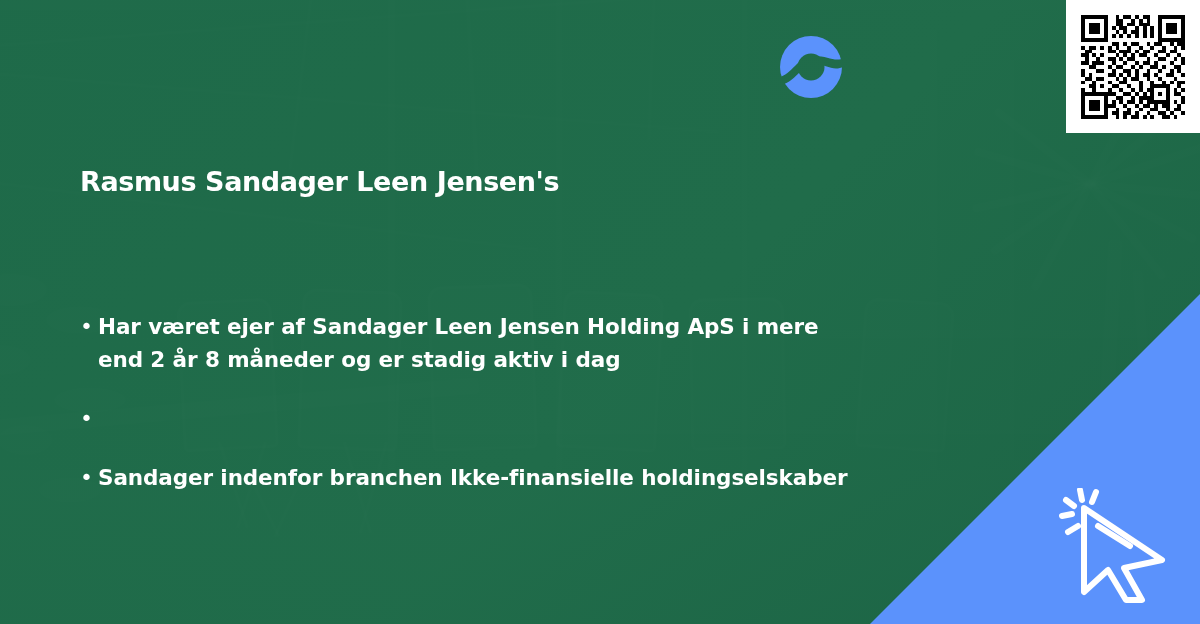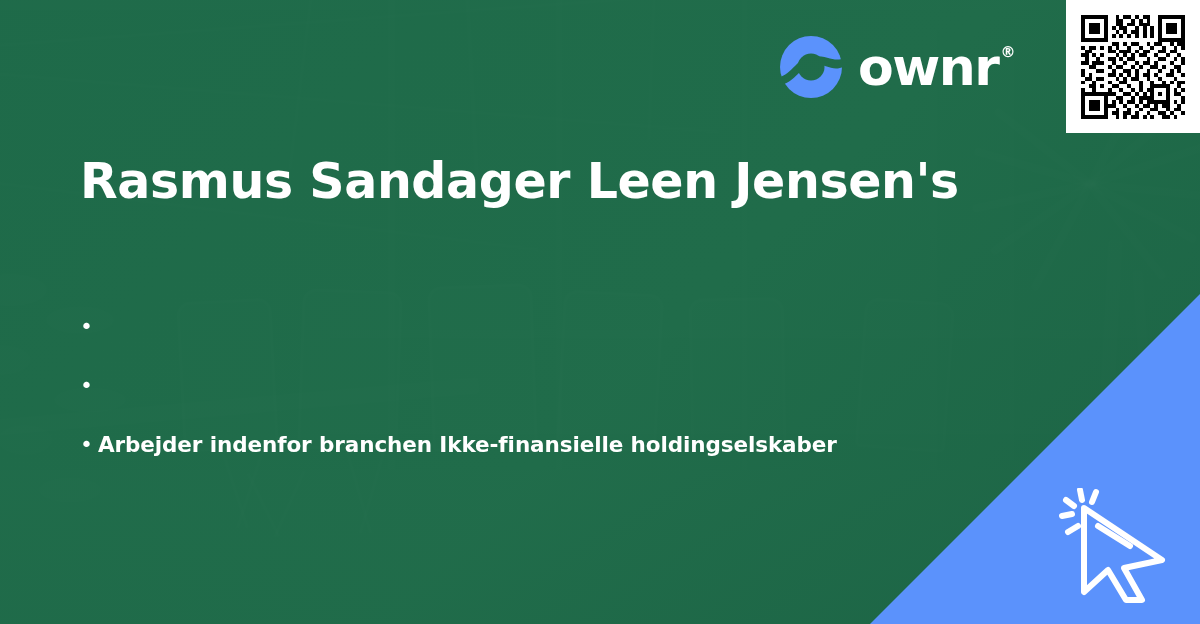--- a/index.html
+++ b/index.html
@@ -150,21 +150,21 @@
   }
 
   
   .headline {
     position:absolute;
     left:80px; top:157px;
     width:860px;
     color:#ffffff;
   }
   .headline .line1 {
-    font-size:49px;
+    font-size:27px;
     line-height:50px;
     font-weight:bold;
     letter-spacing:-0.4px;
     white-space:nowrap;
   }
   .headline .line2 {
     font-size:33px;
     line-height:44px;
     font-weight:normal;
     letter-spacing:-0.2px;
@@ -493,40 +493,37 @@
         <mask id="ownrMask">
           <rect width="66" height="66" fill="#000"></rect>
           <circle cx="33" cy="33" r="31" fill="#fff"></circle>
           <circle cx="33" cy="33" r="13.5" fill="#000"></circle>
           <path d="M -4 44 C 14 44 18 22 36 22 C 52 22 58 30 70 22 L 70 30 C 56 40 50 30 36 30 C 22 30 18 52 -4 52 Z" fill="#000"></path>
         </mask>
       </defs>
       <rect width="66" height="66" fill="transparent"></rect>
       <rect width="66" height="66" fill="#5b92fc" mask="url(#ownrMask)"></rect>
     </svg>
-    <div class="brand-word">
-      <span>ownr</span>
-      <span class="brand-reg">®</span>
-    </div>
   </div>
 
   <div class="headline">
     <div class="line1">Rasmus Sandager Leen Jensen's</div>
   </div>
 
   <div class="bullets">
     <div class="bullet">
       <span class="bullet-dot">•</span>
+      <span class="bullet-text">Har været ejer af Sandager Leen Jensen Holding ApS i mere end 2 år 8 måneder og er stadig aktiv i dag</span>
     </div>
     <div class="bullet">
       <span class="bullet-dot">•</span>
     </div>
     <div class="bullet">
       <span class="bullet-dot">•</span>
-      <span class="bullet-text">Arbejder indenfor branchen Ikke-finansielle holdingselskaber</span>
+      <span class="bullet-text">Sandager indenfor branchen Ikke-finansielle holdingselskaber</span>
     </div>
   </div>
 
   <div class="corner">
     <div class="corner-tri"></div>
     <svg class="cursor-svg" viewBox="0 0 120 118" aria-hidden="true">
       <g fill="none" stroke="#ffffff" stroke-width="6" stroke-linecap="round" stroke-linejoin="round">
         <path d="M26 20 L104 72 L66 80 L84 112 L68 112 L50 82 L26 104 Z"></path>
         <line x1="40" y1="38" x2="72" y2="58"></line>
         <line x1="4" y1="28" x2="14" y2="26"></line>

